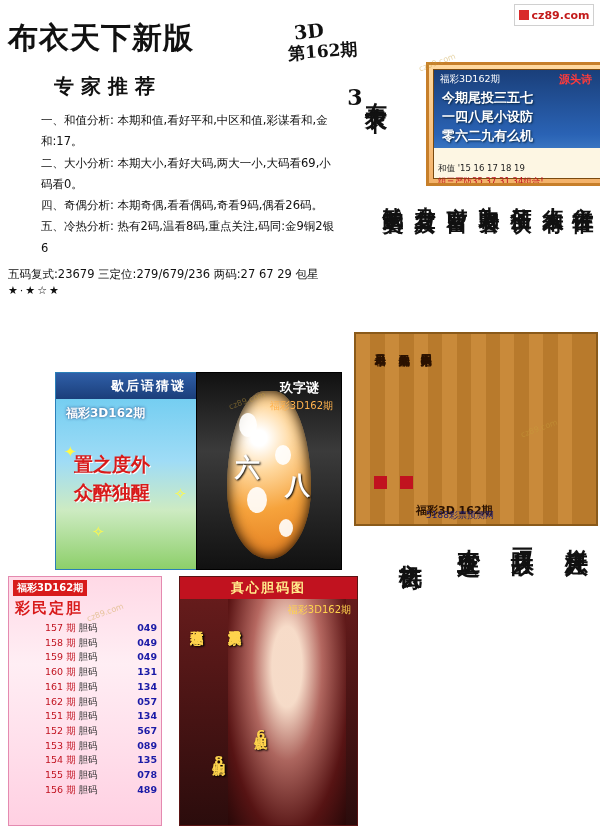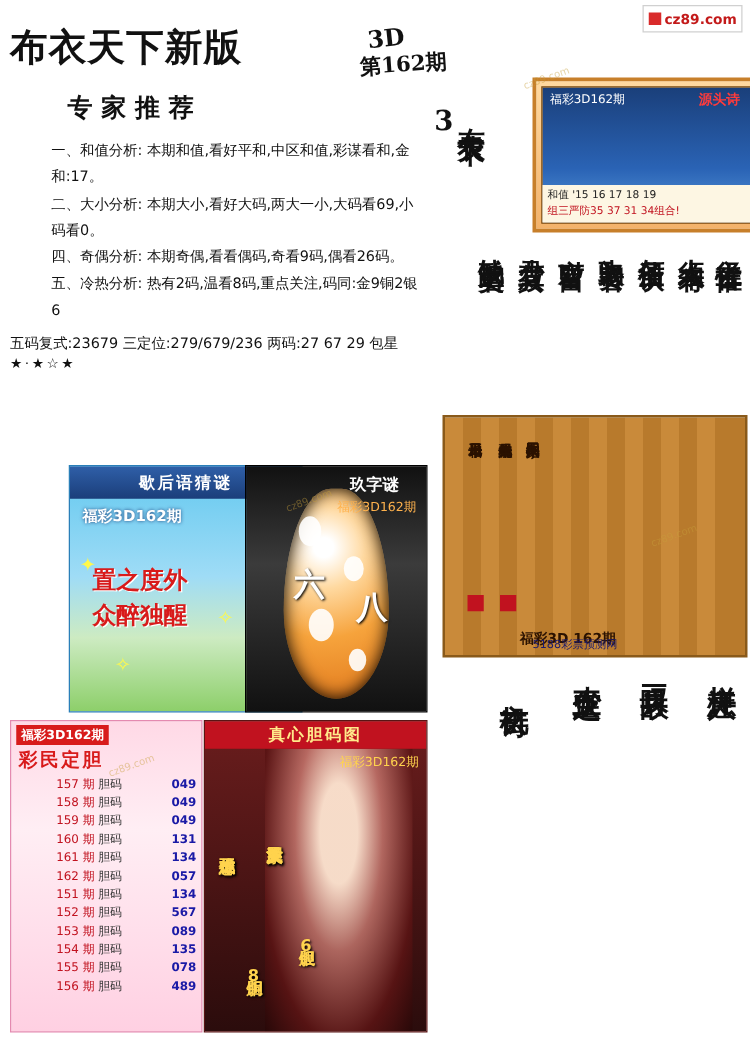--- a/index.html
+++ b/index.html
@@ -123,23 +123,23 @@
     position:absolute;left:6px;top:22px;color:#d81b1b;font-size:15px;font-weight:bold;
     letter-spacing:2px;font-family:"DejaVu Serif",serif;
   }
   .dd-table{position:absolute;left:4px;top:44px;width:144px;font-size:9.5px;color:#222;}
   .dd-row{display:flex;line-height:1.55;}
   .dd-row .c1{width:42px;color:#c1121f;margin-left:32px;}
   .dd-row .c2{width:58px;color:#333;}
   .dd-row .c3{width:40px;color:#1a1aa6;text-align:right;font-weight:bold;}
 
   .pic-danma{
-    position:absolute;left:155px;top:0;width:177px;height:248px;
+    position:absolute;left:171px;top:0;width:177px;height:248px;
     background:linear-gradient(#6b1d1d,#2b0c0c);
-    border:1px solid #5a1414;overflow:hidden;text-align:center;
+    border:1px solid #5a1414;overflow:hidden;
   }
   .dm-head{
     position:absolute;left:0;top:0;width:100%;height:22px;background:#c1121f;
     color:#ffe98a;font-size:13px;font-weight:bold;display:flex;align-items:center;justify-content:center;
     letter-spacing:2px;
   }
   .dm-sub{position:absolute;right:6px;top:26px;color:#ffd34d;font-size:10px;}
   .dm-lady{
     position:absolute;left:48px;top:22px;width:118px;height:226px;
     background:radial-gradient(ellipse at 50% 30%, rgba(255,230,210,.95) 0 18%, rgba(210,130,120,.75) 42%, rgba(90,20,20,.9) 75%, rgba(40,8,8,1) 100%);
@@ -172,21 +172,21 @@
   }
   .yt-t1{position:absolute;left:6px;top:3px;color:#fff;font-size:9.5px;}
   .yt-t2{position:absolute;right:8px;top:2px;color:#ff3b3b;font-size:11px;font-weight:bold;}
   .yt-poem{
     position:absolute;left:8px;top:19px;right:6px;
     color:#ffffff;font-size:13px;font-weight:bold;line-height:1.45;
     text-shadow:1px 1px 2px #06233f;font-family:"DejaVu Serif",serif;
   }
   .yt-foot{
     position:absolute;left:0;right:0;bottom:0;height:30px;background:#fdf6e3;
-    font-size:8.5px;color:#222;padding:2px 4px;box-sizing:border-box;line-height:1.5;
+    font-size:8.5px;color:#222;padding:14px 4px;box-sizing:border-box;line-height:1.5;
   }
   .yt-foot .red{color:#c1121f;}
 
   .poem4{
     position:absolute;left:8px;top:172px;width:242px;height:128px;
   }
   .poem4 .pline{
     position:absolute;writing-mode:vertical-rl;text-orientation:upright;
     font-family:"DejaVu Serif",serif;font-weight:bold;font-size:21px;color:#111;
     line-height:1.08;letter-spacing:2px;
@@ -370,20 +370,25 @@
   </div>
 
   <div class="right-col">
 
     <div class="vtitle">布衣天下3</div>
 
     <div class="img-yuantou">
       <div class="yt-inner">
         <div class="yt-t1">福彩3D162期</div>
         <div class="yt-t2">源头诗</div>
+        <div class="yt-poem">
+          <div>今期尾投三五七</div>
+          <div>一四八尾小设防</div>
+          <div>零六二九有么机</div>
+        </div>
         <div class="yt-foot">
           <div>和值 '15  16  17  18  19</div>
           <div class="red">组三严防35 37 31 34组合!</div>
         </div>
       </div>
     </div>
 
     <div class="poem4">
       <div class="pline" style="right:0px;top:0;height:56px;">主径古惟</div>
       <div class="pline" style="right:30px;top:0;height:56px;">人须来有</div>

